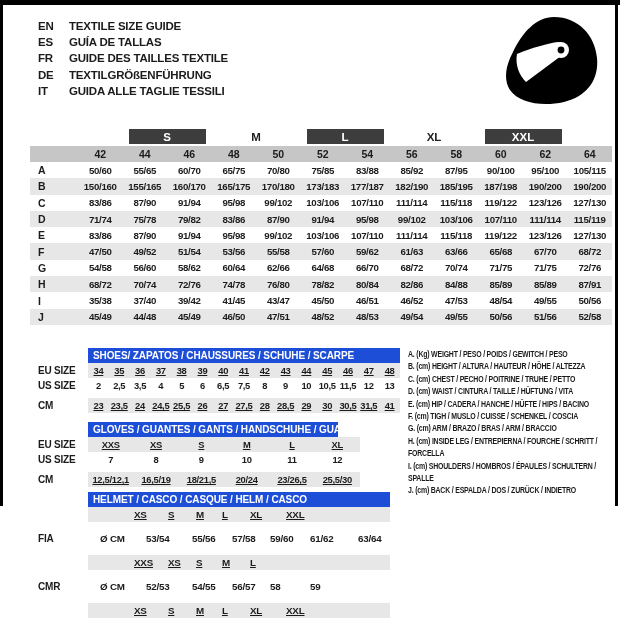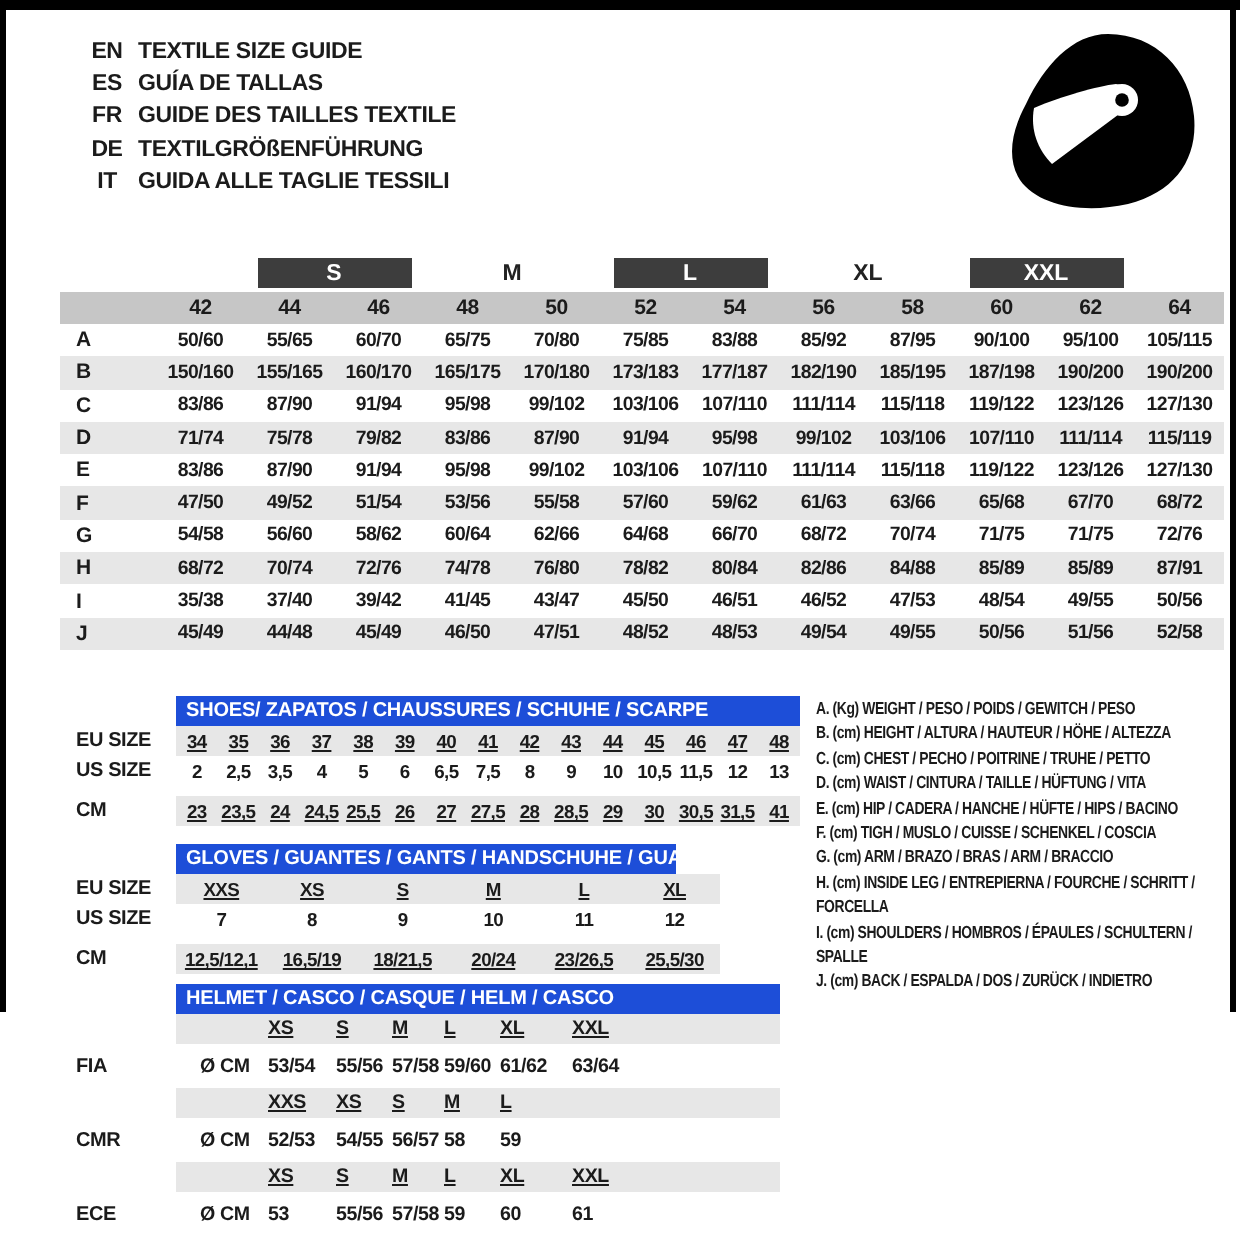--- a/index.html
+++ b/index.html
@@ -4,21 +4,21 @@
 <style>
   html,body{margin:0;padding:0;background:#fff;}
   .canvas{position:relative;width:620px;height:620px;background:#ffffff;overflow:hidden;
           font-family:"Liberation Sans",sans-serif;font-weight:bold;color:#1b1b1b;}
   
   .frame-top{position:absolute;left:0;top:0;width:620px;height:5px;background:#000;}
   .frame-left{position:absolute;left:0;top:0;width:3px;height:506px;background:#000;}
   .frame-right{position:absolute;left:615px;top:0;width:3px;height:506px;background:#000;}
   
   .langs{position:absolute;left:38px;top:18px;font-size:11.5px;line-height:16.2px;letter-spacing:-0.2px;}
-  .lang-row{display:flex;text-align:center;}
+  .lang-row{display:flex;}
   .lang-code{width:31px;flex:0 0 31px;}
   
   .helmet{position:absolute;left:500px;top:14px;}
   
   .main-table{position:absolute;left:30px;top:129px;width:582px;}
   .m-band{display:flex;height:15px;margin-bottom:2px;align-items:stretch;}
   .m-spacer{flex:0 0 48px;}
   .band-seg{display:flex;align-items:center;justify-content:center;}
   .band-bar{background:#3d3d3d;color:#fff;width:calc(100% - 12px);height:15px;
             display:flex;align-items:center;justify-content:center;font-size:11.5px;letter-spacing:0;}
@@ -31,21 +31,21 @@
   .m-cell{flex:1;text-align:center;font-size:9.7px;letter-spacing:-0.3px;}
   
   .side{position:absolute;left:38px;}
   .s-row{display:flex;align-items:center;}
   .s-label{flex:0 0 50px;font-size:10px;letter-spacing:-0.2px;}
   .s-content{display:flex;align-items:center;height:15px;box-sizing:border-box;}
   .s-content.shade{background:#e7e7e7;text-decoration:underline;}
   .s-title{background:#1d4ed8;color:#fff;font-size:10px;display:flex;align-items:center;
            padding-left:5px;height:15px;box-sizing:border-box;letter-spacing:-0.1px;white-space:nowrap;}
   .s-cell{flex:1;text-align:center;font-size:9.4px;letter-spacing:-0.3px;white-space:nowrap;}
-  .h-content{height:22px;}
+  .h-content{height:33px;gap:12px;}
   .h-size{height:15px;}
   .h-cell{flex:none;text-align:left;font-size:9.8px;letter-spacing:-0.2px;white-space:nowrap;box-sizing:border-box;}
   
   .legend{position:absolute;left:408px;top:348px;width:258px;transform:scaleX(0.8);
           transform-origin:0 0;font-size:8.7px;line-height:12.4px;letter-spacing:-0.25px;}
   .legend-item{margin:0;}
 </style>
 </head>
 <body>
 

